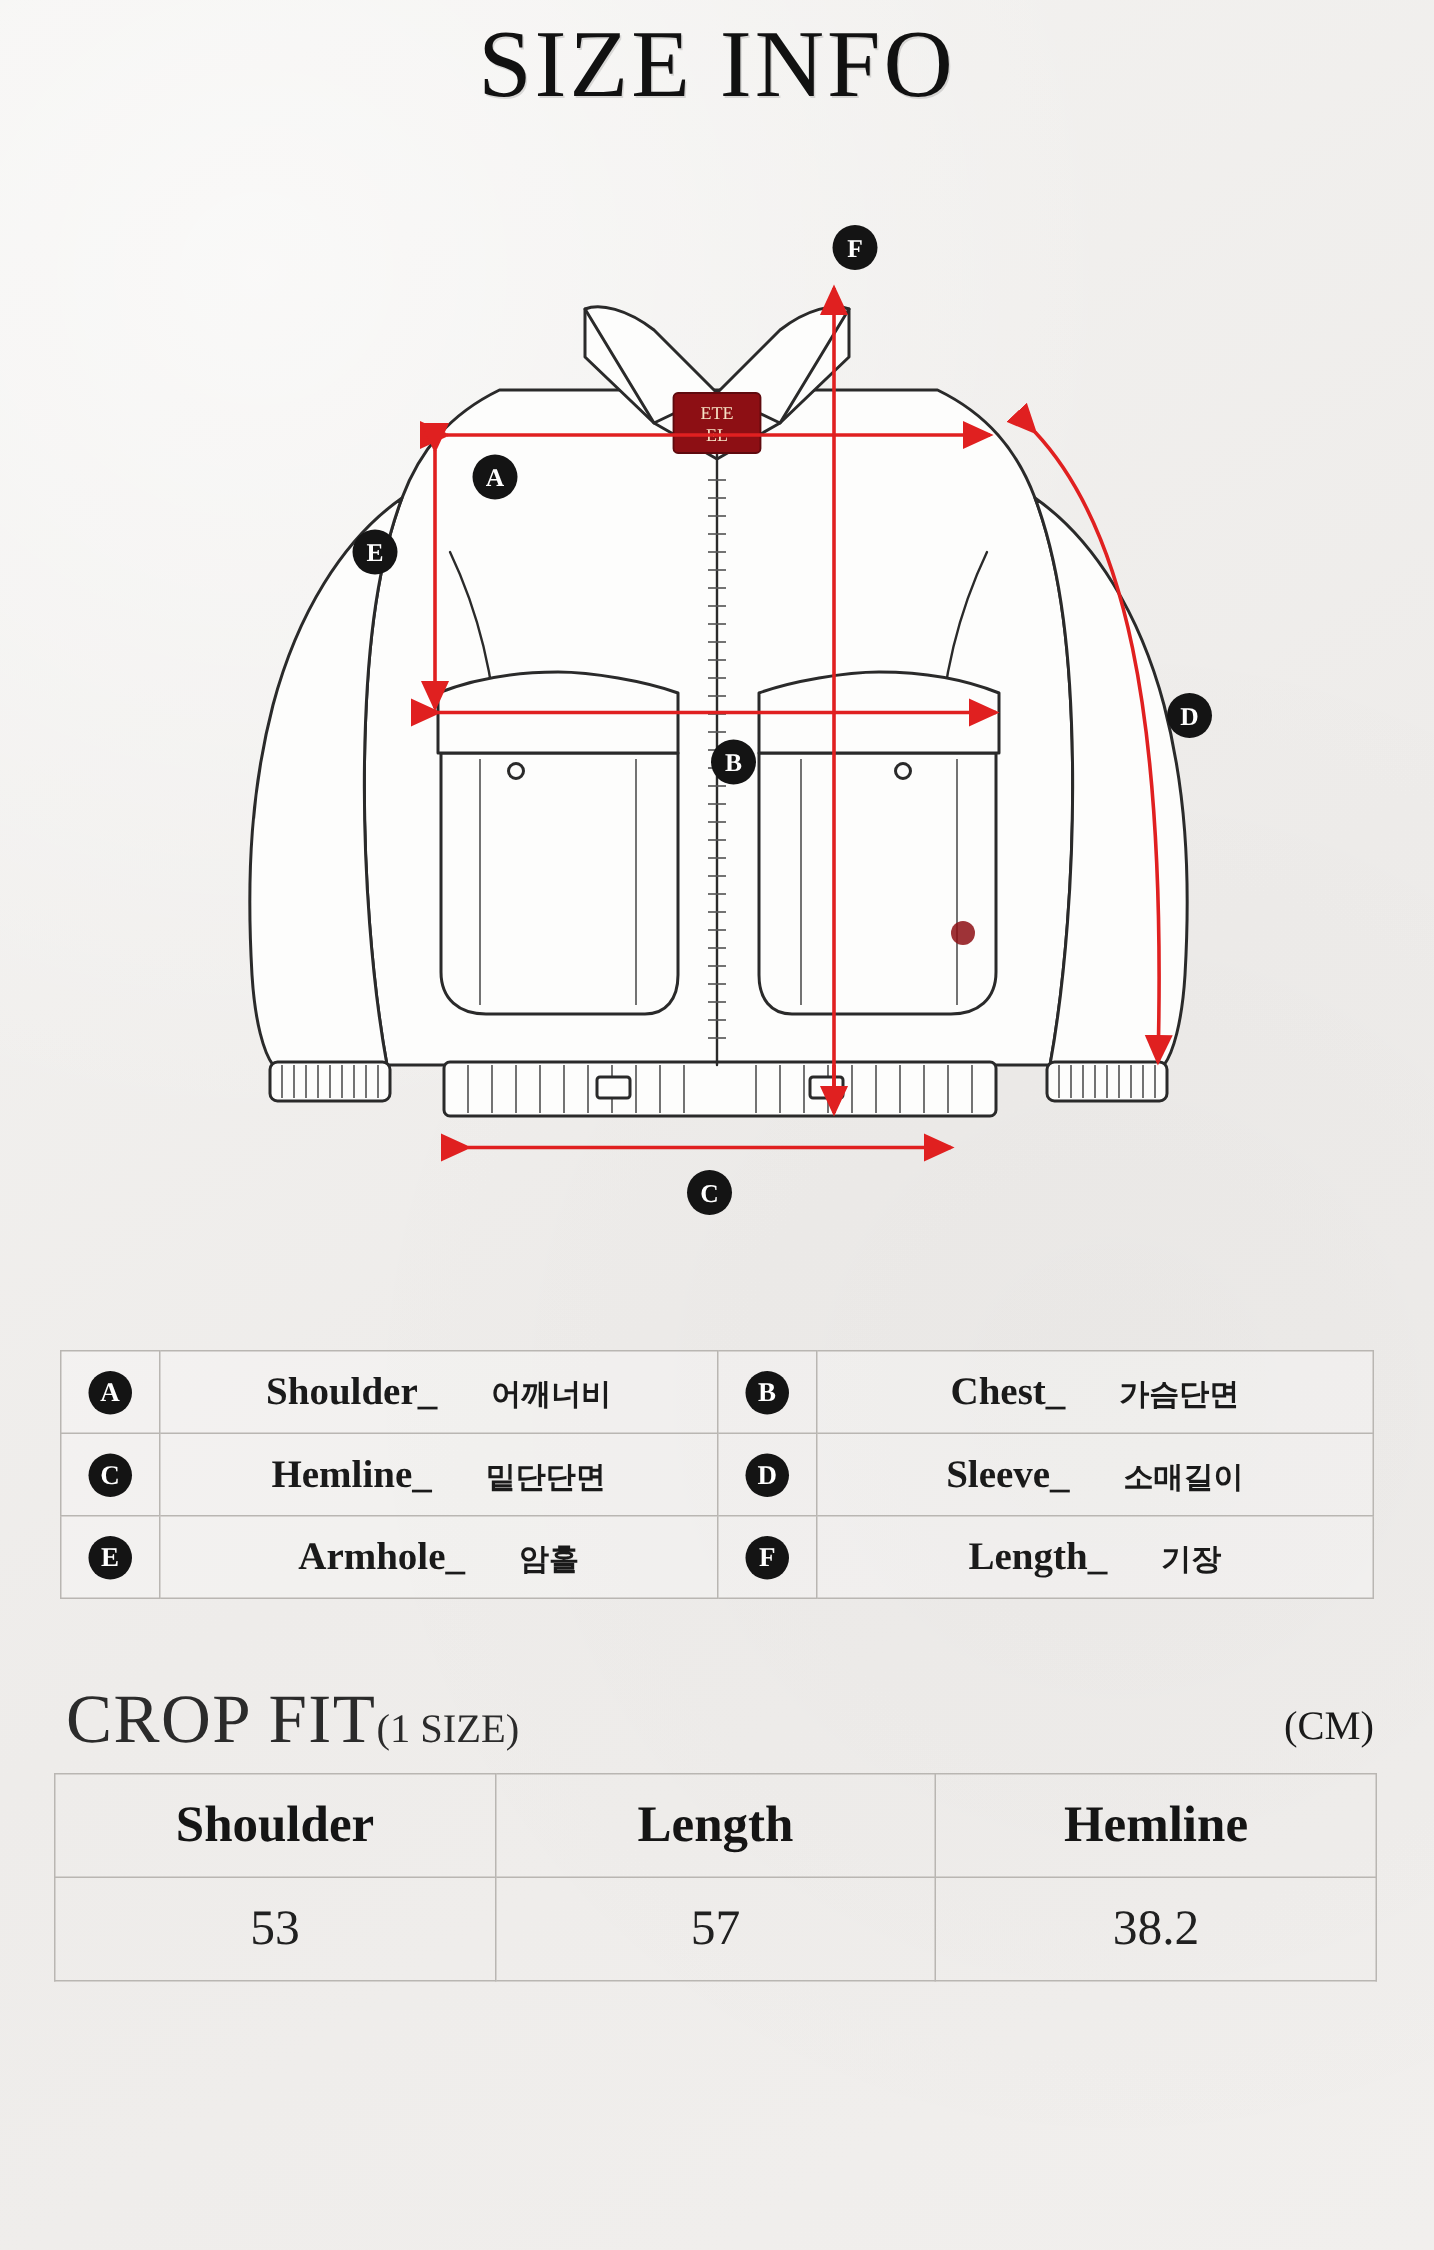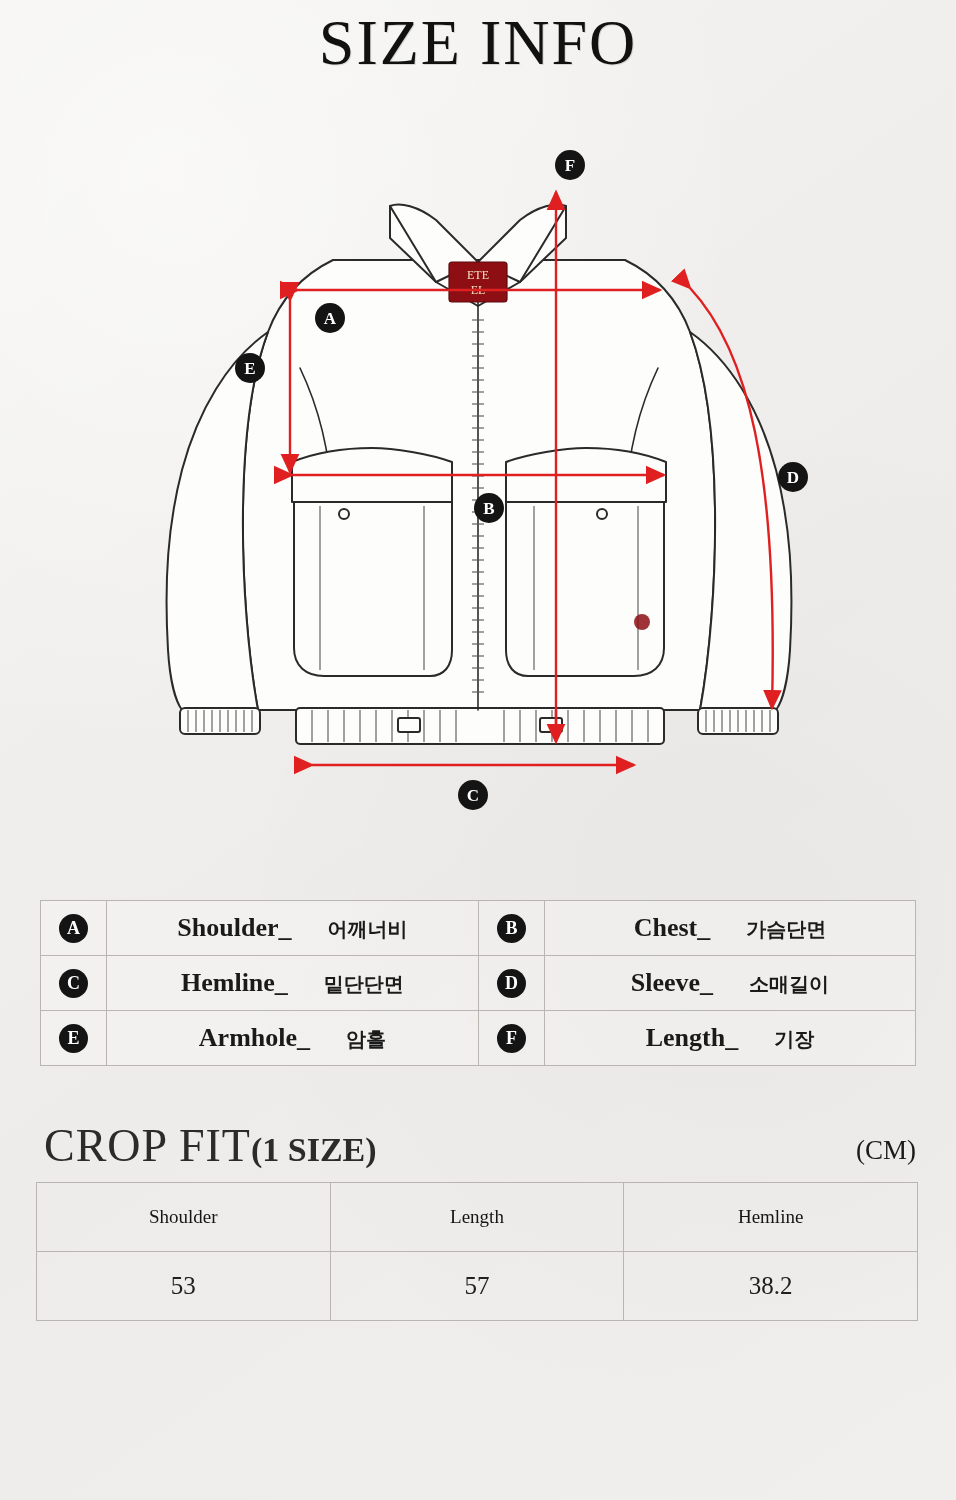--- a/index.html
+++ b/index.html
@@ -105,23 +105,22 @@
   }
   .fit-title {
     position: absolute;
     left: 0;
     bottom: 0;
     font-size: 46px;
     letter-spacing: 1px;
     color: #2b2b2b;
   }
   .fit-title .size {
-    font-size: 34px;
+    font-size: 27px;
     letter-spacing: 0;
-    font-weight: bold;
   }
   .fit-unit {
     position: absolute;
     right: 0;
     bottom: 6px;
     font-size: 27px;
     font-weight: 400;
     color: #1a1a1a;
   }
 
@@ -135,26 +134,26 @@
     border: 1px solid #b9b6b2;
   }
   .meas td {
     border: 1px solid #b9b6b2;
     width: 33.33%;
     text-align: center;
     height: 66px;
     vertical-align: middle;
   }
   .meas td.hdr {
-    font-size: 19px;
-    font-weight: 400;
+    font-size: 34px;
+    font-weight: 700;
     color: #151515;
   }
   .meas td.val {
-    font-size: 25px;
+    font-size: 33px;
     font-weight: 400;
     color: #202020;
   }
 </style>
 </head>
 <body>
 
 <div class="page">
 
   <div class="title">SIZE INFO</div>

